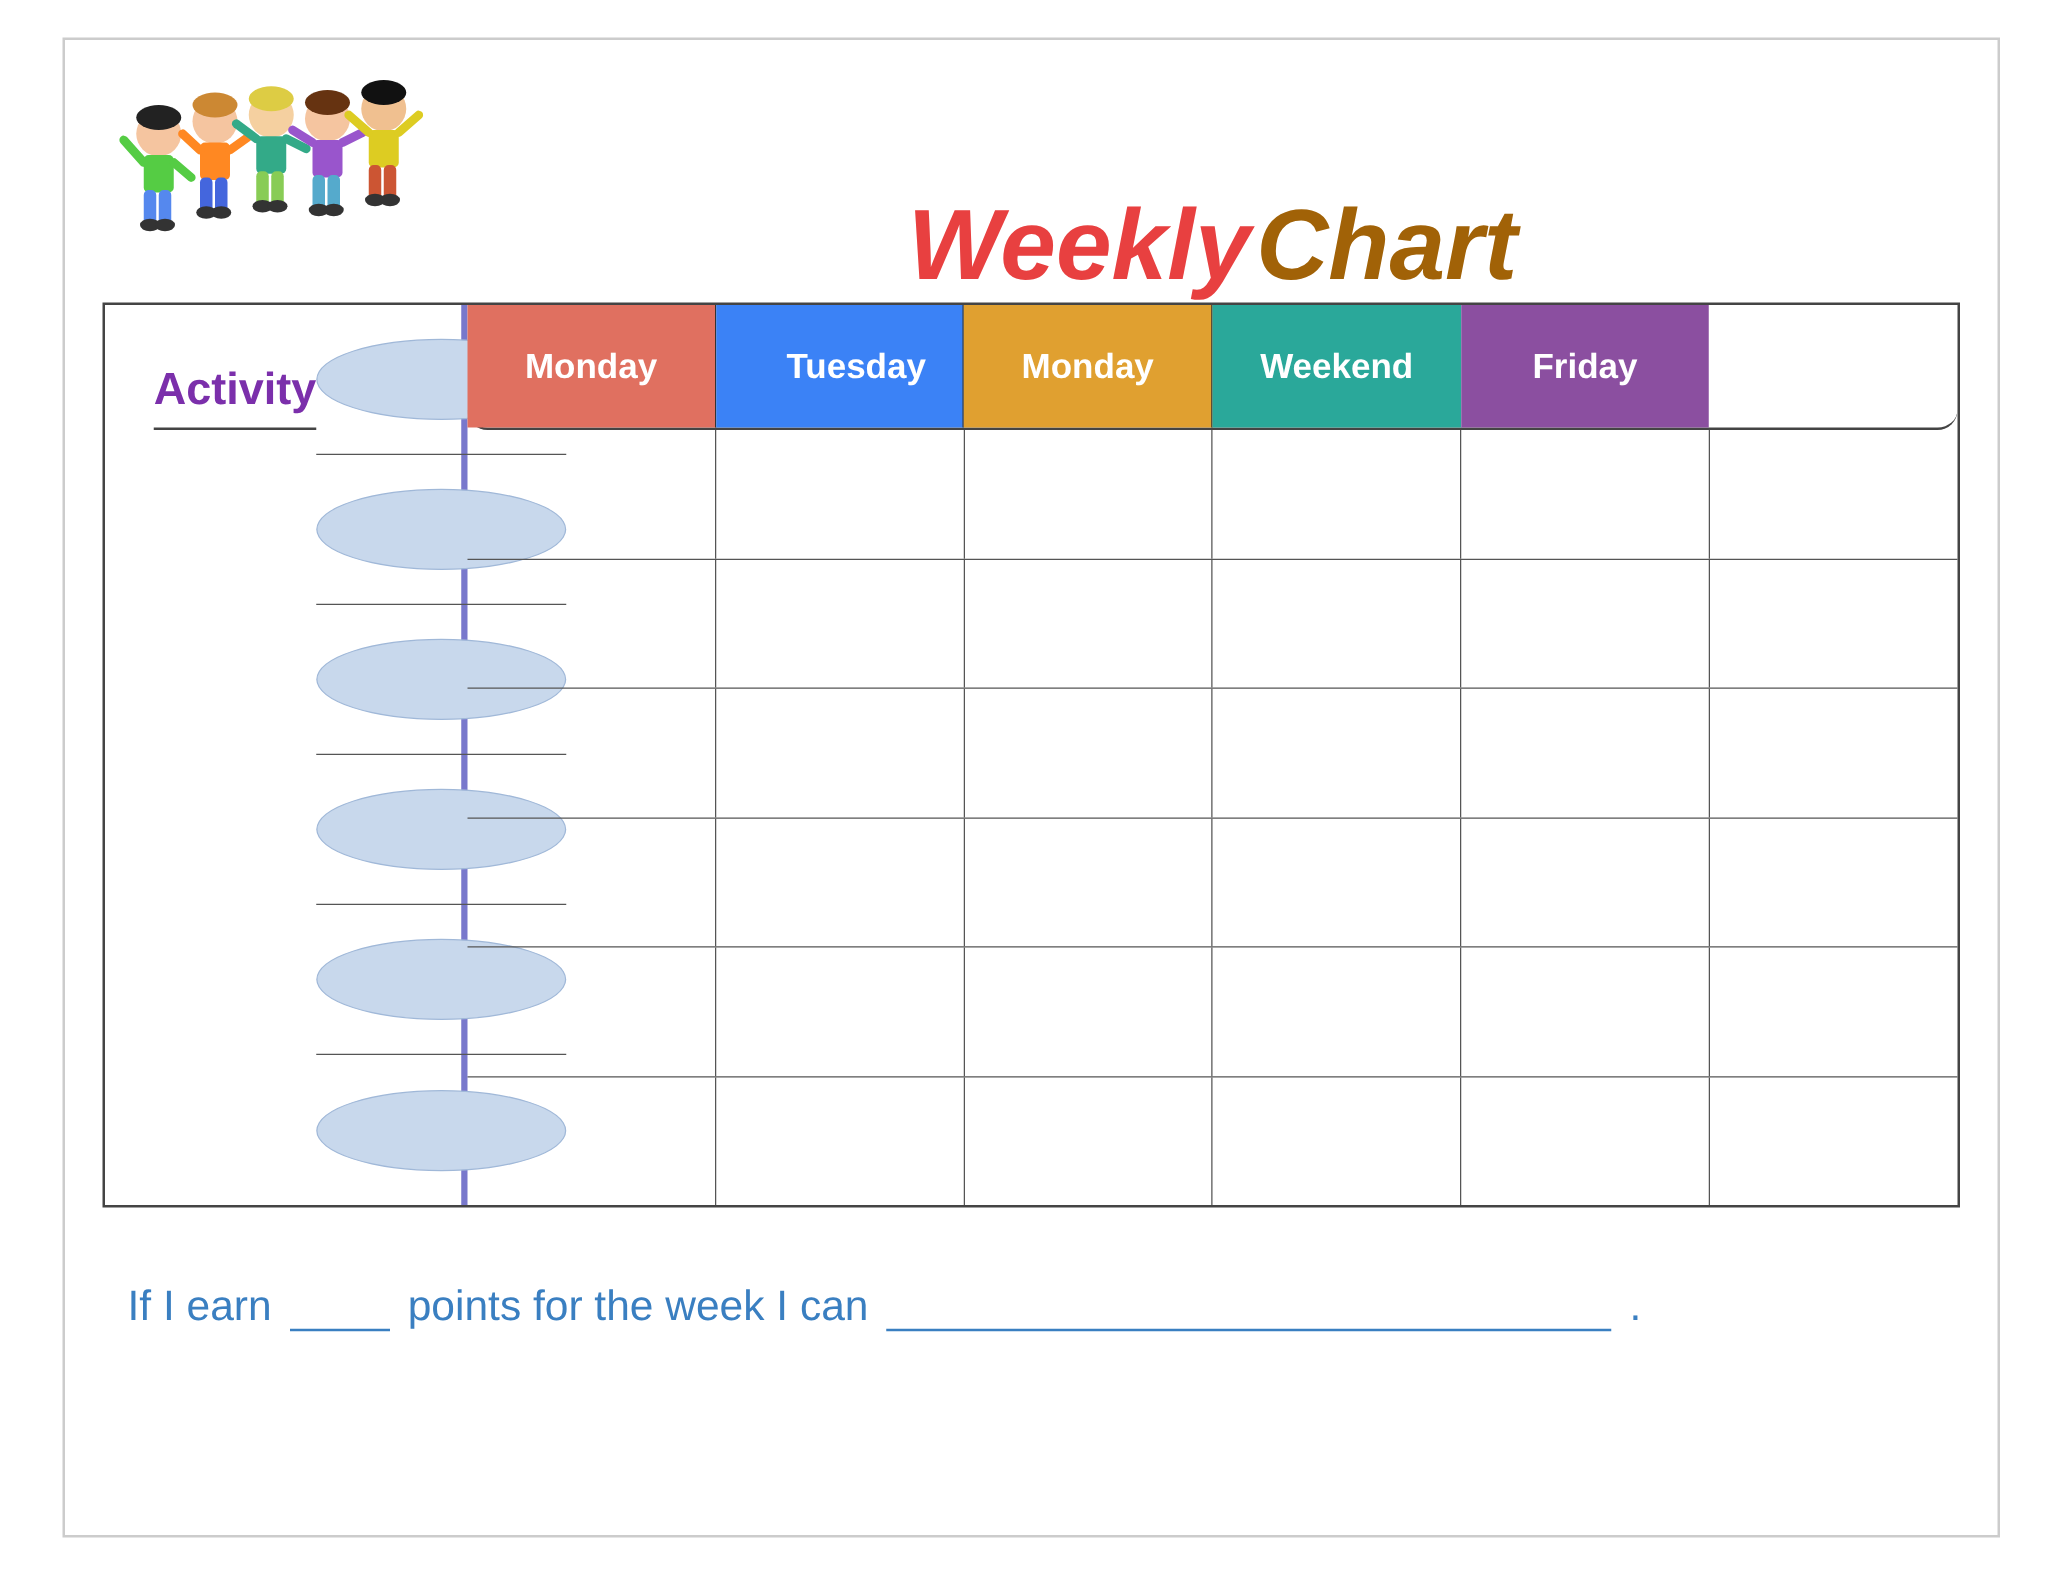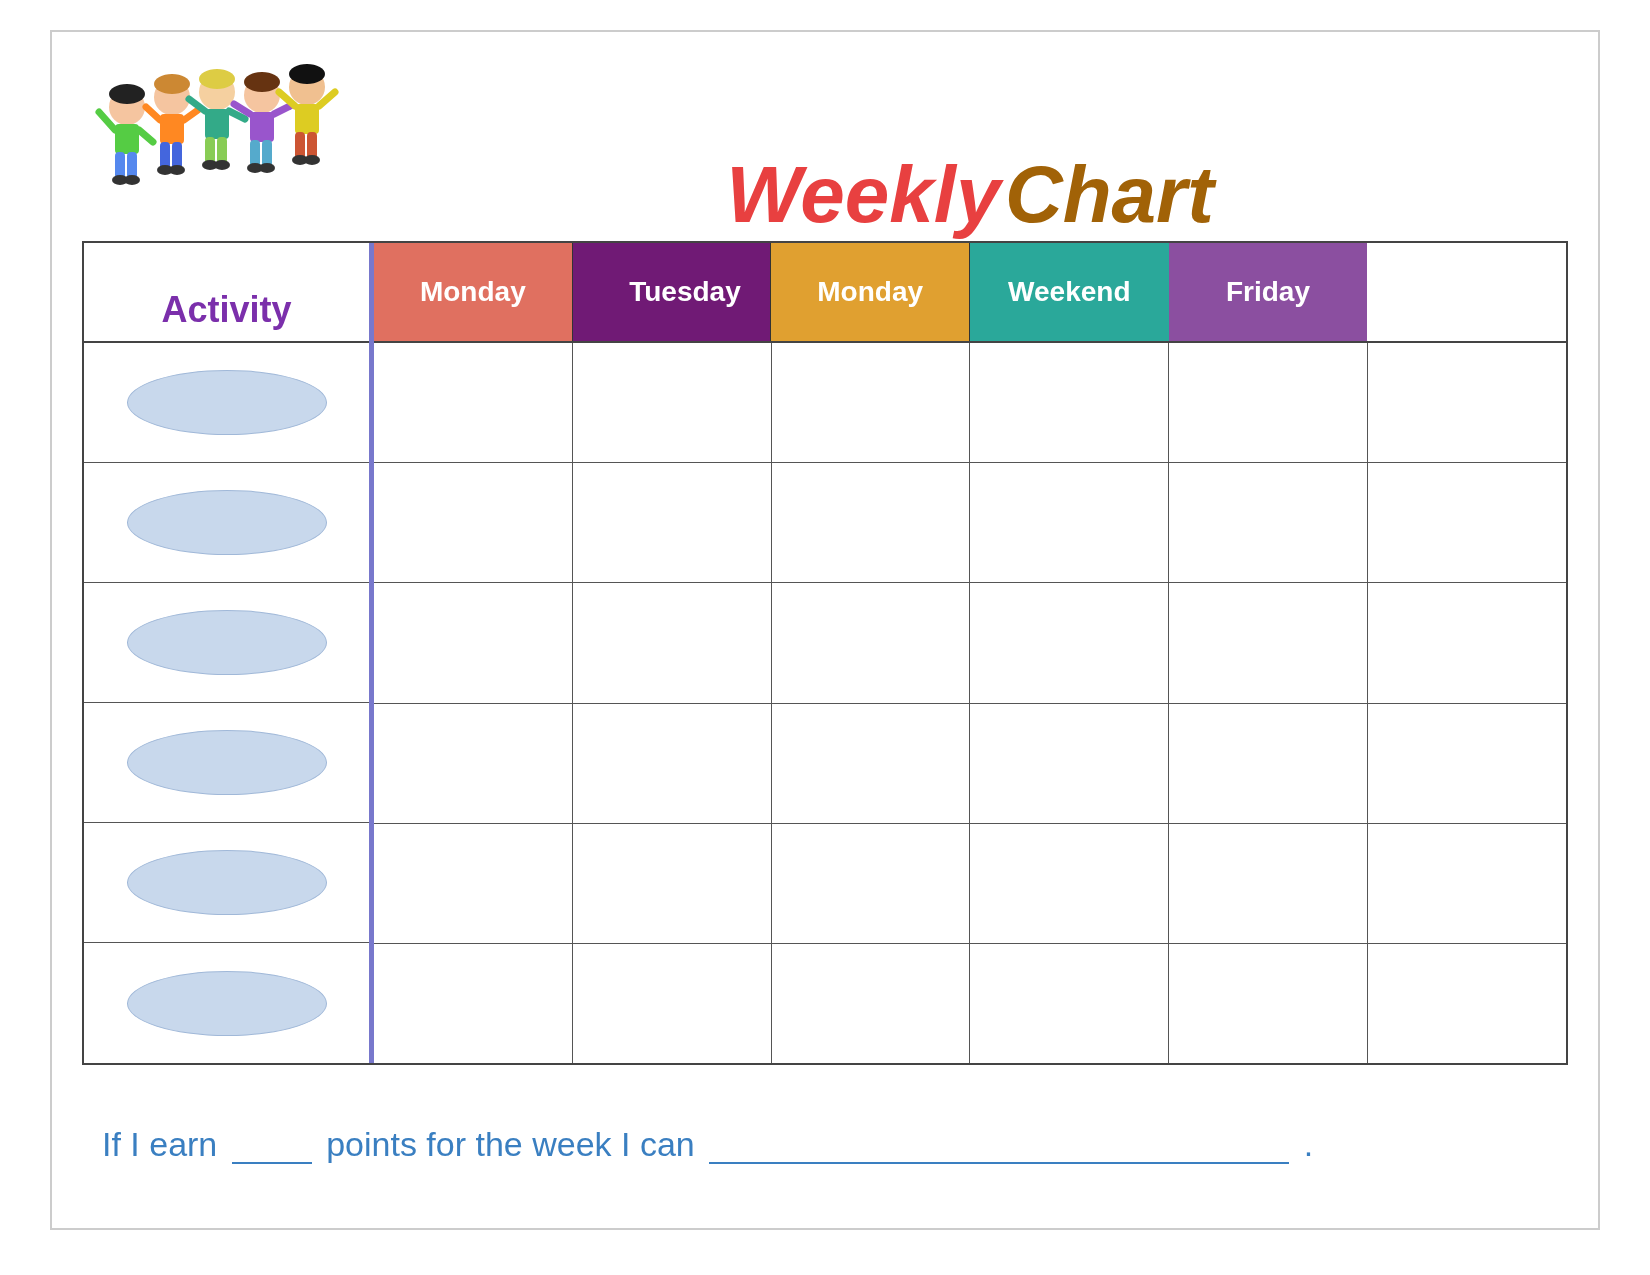--- a/index.html
+++ b/index.html
@@ -91,24 +91,25 @@
 
     
     .chart-area {
       display: flex;
       border: 2.5px solid #444;
       margin-top: 0;
     }
 
     .left-col {
       display: flex;
-      flex-direction: column;
+      flex-direction: row;
       width: 290px;
       min-width: 290px;
       border-right: 5px solid #7878cc;
+      padding-left: 39px;
     }
 
     .left-header {
       height: 100px;
       display: flex;
       align-items: flex-end;
       justify-content: center;
       padding-bottom: 10px;
       border-bottom: 2px solid #444;
     }
@@ -117,20 +118,21 @@
       flex: 1;
       display: flex;
       flex-direction: column;
     }
 
     .right-header {
       display: grid;
       grid-template-columns: repeat(6, 1fr);
       border-bottom: 2px solid #444;
       height: 100px;
+      border-radius: 16px;
     }
 
     .right-body {
       display: flex;
       flex-direction: column;
       flex: 1;
     }
 
     .body-row {
       display: flex;
@@ -281,21 +283,21 @@
           <div class="oval"></div>
         </div>
       </div>
     </div>
 
     <div class="right-col">
 
       <div class="right-header" id="days-header-row">
 
       <div class="day-cell" style="background: rgb(224, 112, 96);">Monday</div>
-          <div class="day-cell" style="background: #701a75; padding-left: 32px;">Tuesday</div>
+          <div class="day-cell" style="background: #3b82f6; padding-left: 32px;">Tuesday</div>
           <div class="day-cell" style="background: rgb(224, 160, 48);">Monday</div>
           <div class="day-cell" style="background: rgb(42, 168, 154); border-right: none;">Weekend</div>
           <div class="day-cell" style="background: rgb(139, 79, 160);">Friday</div>
         </div>
 
       <div class="right-body">
         <div class="body-row">
           <div class="body-day-cell"></div>
           <div class="body-day-cell"></div>
           <div class="body-day-cell"></div>

